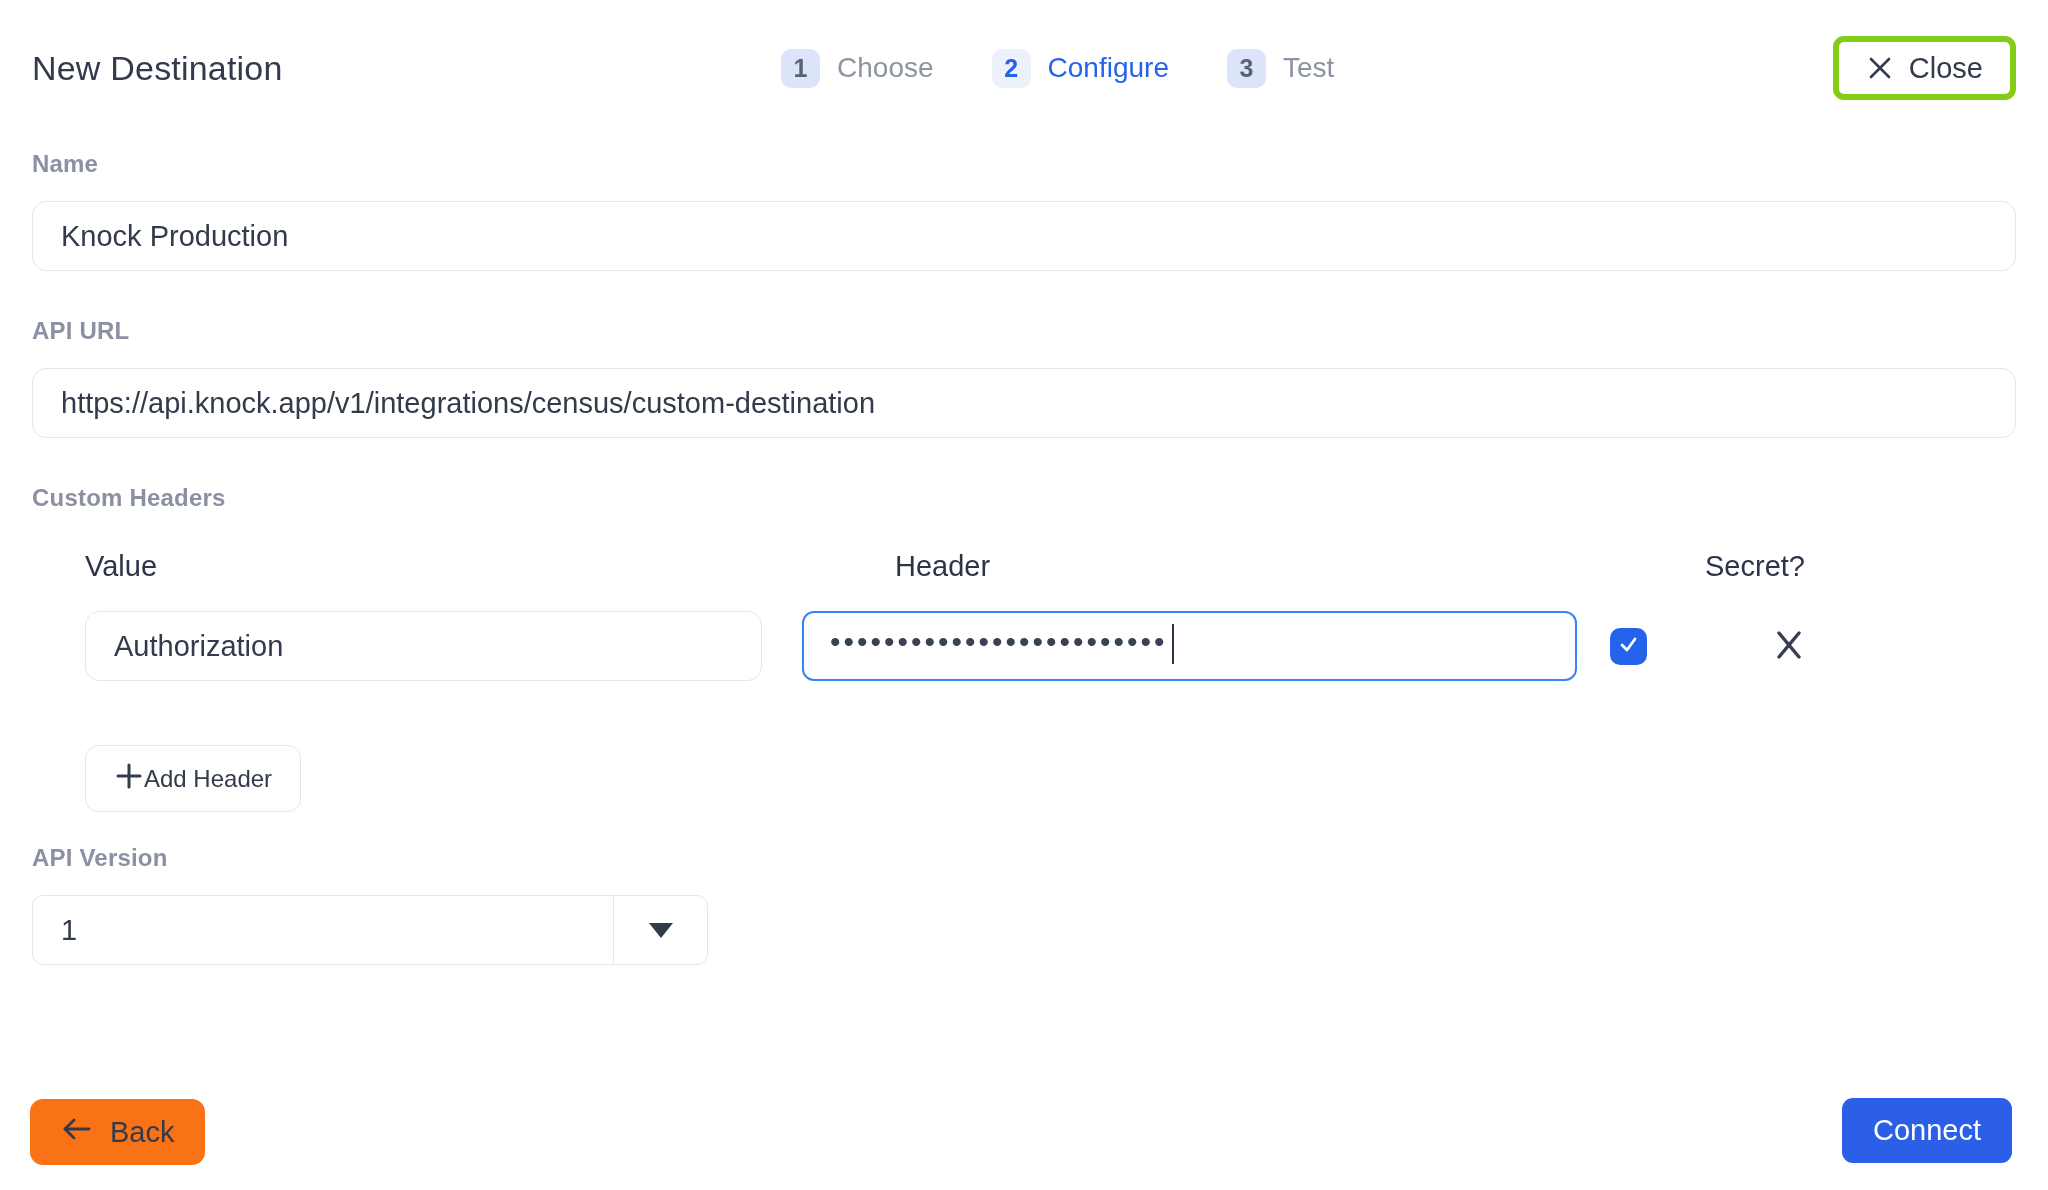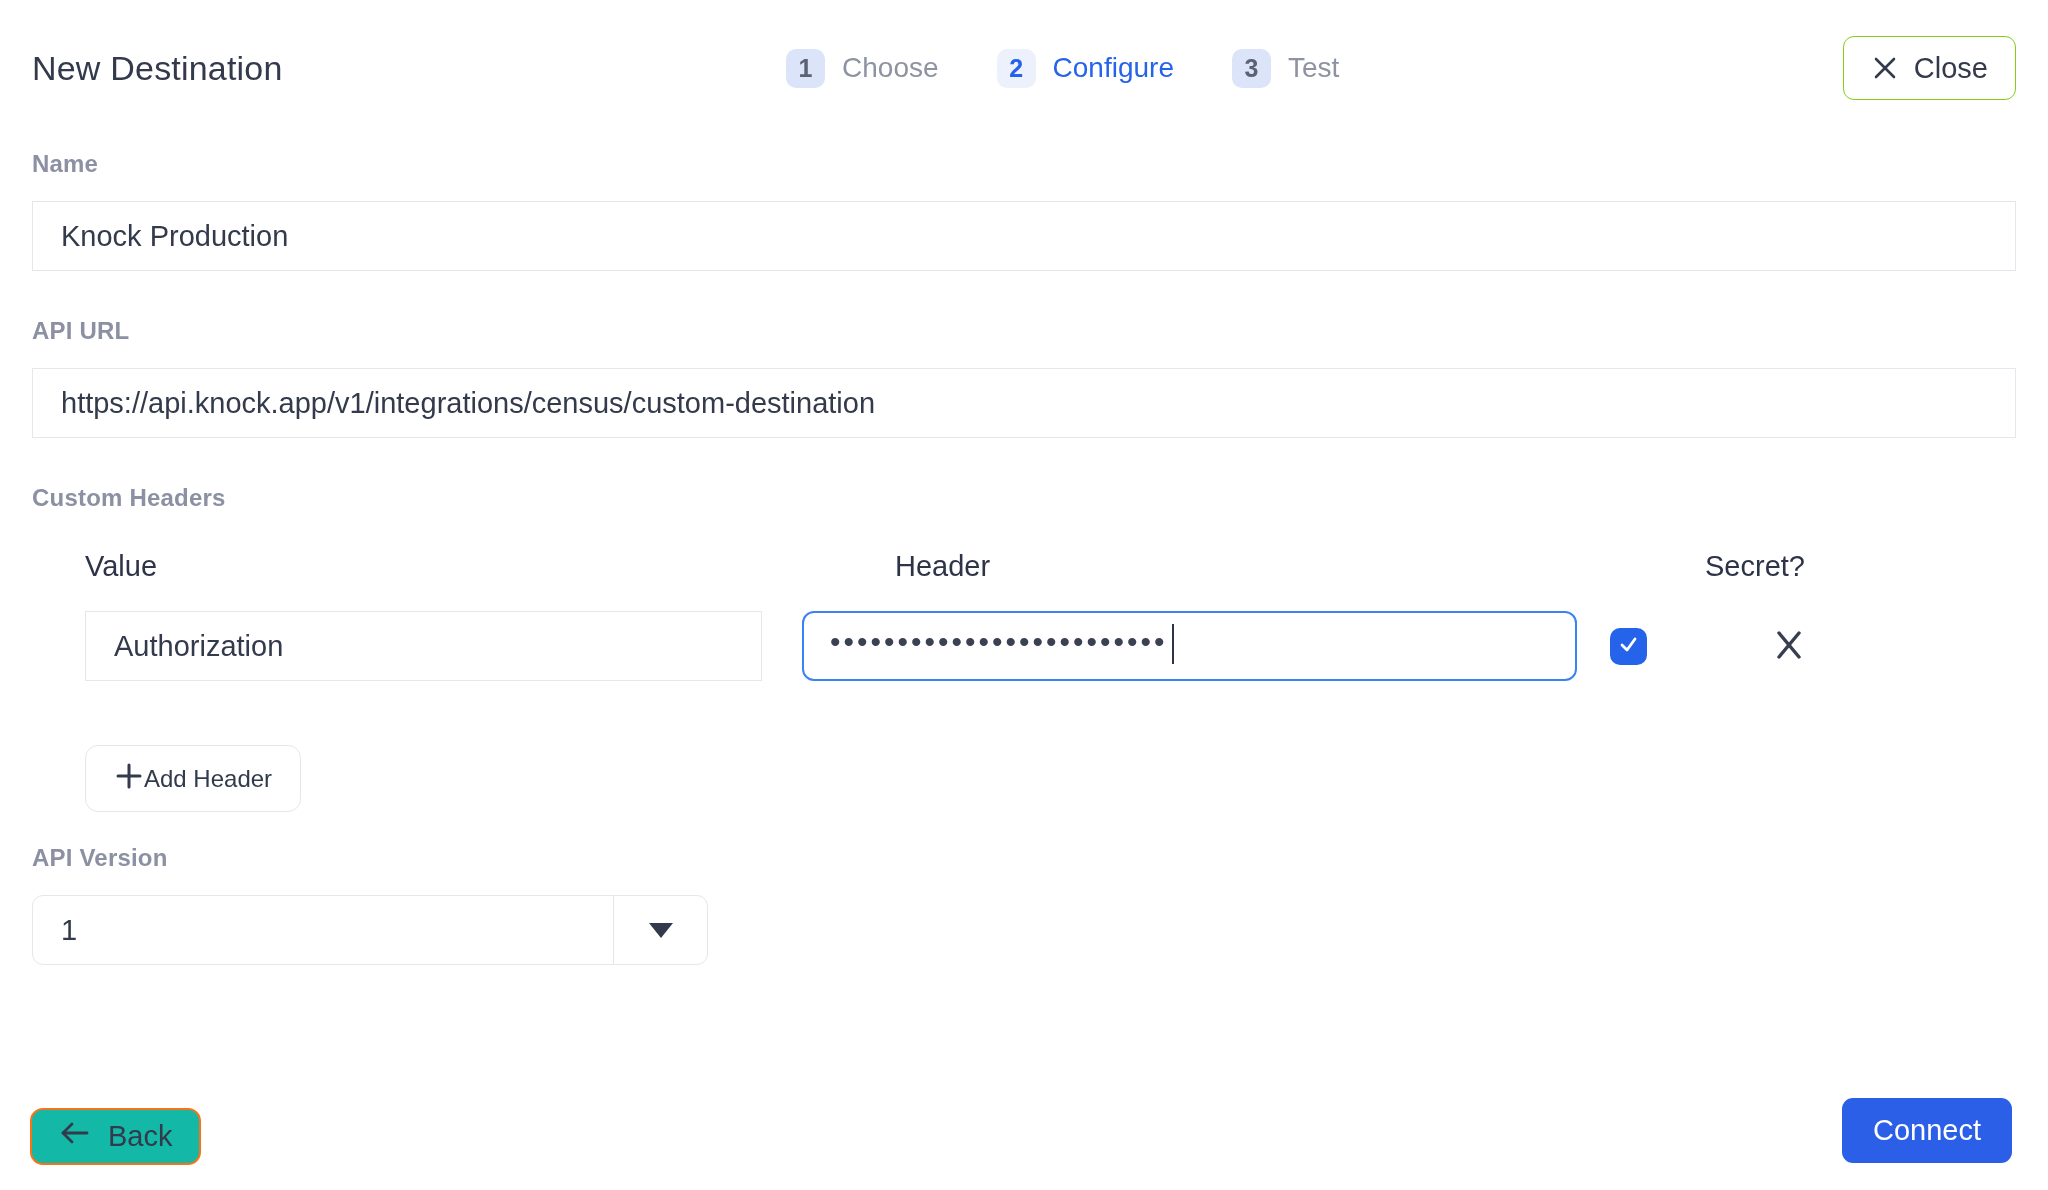--- a/index.html
+++ b/index.html
@@ -37,35 +37,35 @@
     display:flex;align-items:center;justify-content:center;
     font-size:25px;font-weight:700;
     background:var(--badge-inactive-bg);color:#5b6273;
   }
   .step-label{font-size:28px;color:var(--step-inactive-text);}
   .step.active .step-badge{background:var(--badge-active-bg);color:var(--active-step-blue);}
   .step.active .step-label{color:var(--active-step-blue);font-weight:400;}
   .close-btn{
     display:flex;align-items:center;gap:15px;
     height:64px;padding:0 27px;
-    background:#fff;border:1px solid #84cc16;border-radius:11px;
+    background:#fff;border:6px solid #84cc16;border-radius:11px;
     font-family:inherit;font-size:29px;color:var(--dark-text);
     cursor:pointer;
   }
   .close-btn svg{display:block;}
   
   .form{margin-top:50px;}
   .field-label{
     display:block;
     font-size:24px;font-weight:700;color:var(--muted-label);
     letter-spacing:.2px;
   }
   .text-input{
     display:block;width:100%;height:70px;margin-top:23px;
-    border:1px solid var(--input-border);border-radius:0;
+    border:1px solid var(--input-border);border-radius:14px;
     padding:0 28px;font-family:inherit;font-size:29px;color:var(--dark-text);
     background:#fff;outline:none;
   }
   .gap-section{margin-top:46px;}
   
   .ch-table{padding-left:53px;margin-top:38px;}
   .ch-cols{display:flex;align-items:flex-end;}
   .ch-col-label{font-size:29px;color:#2d3447;}
   .col-header{width:810px;}
   .col-value{width:810px;}
@@ -117,22 +117,22 @@
   }
   .tri-down{
     width:0;height:0;
     border-left:12px solid transparent;border-right:12px solid transparent;
     border-top:15px solid #333a4c;
   }
   
   .back-btn{
     position:absolute;left:30px;bottom:25px;
     display:flex;align-items:center;gap:17px;
-    height:57px;padding:0 27px;
-    background:#14b8a6;border:2px solid #f97316;border-radius:13px;
+    height:66px;padding:0 27px;
+    background:#f97316;border:4px solid #f97316;border-radius:13px;
     font-family:inherit;font-size:29px;color:var(--dark-text);cursor:pointer;
   }
   .connect-btn{
     position:absolute;right:36px;bottom:27px;
     height:65px;padding:0 31px;
     background:var(--primary-blue);border:none;border-radius:11px;
     font-family:inherit;font-size:29px;color:#ffffff;cursor:pointer;
   }
 </style>
 </head>

